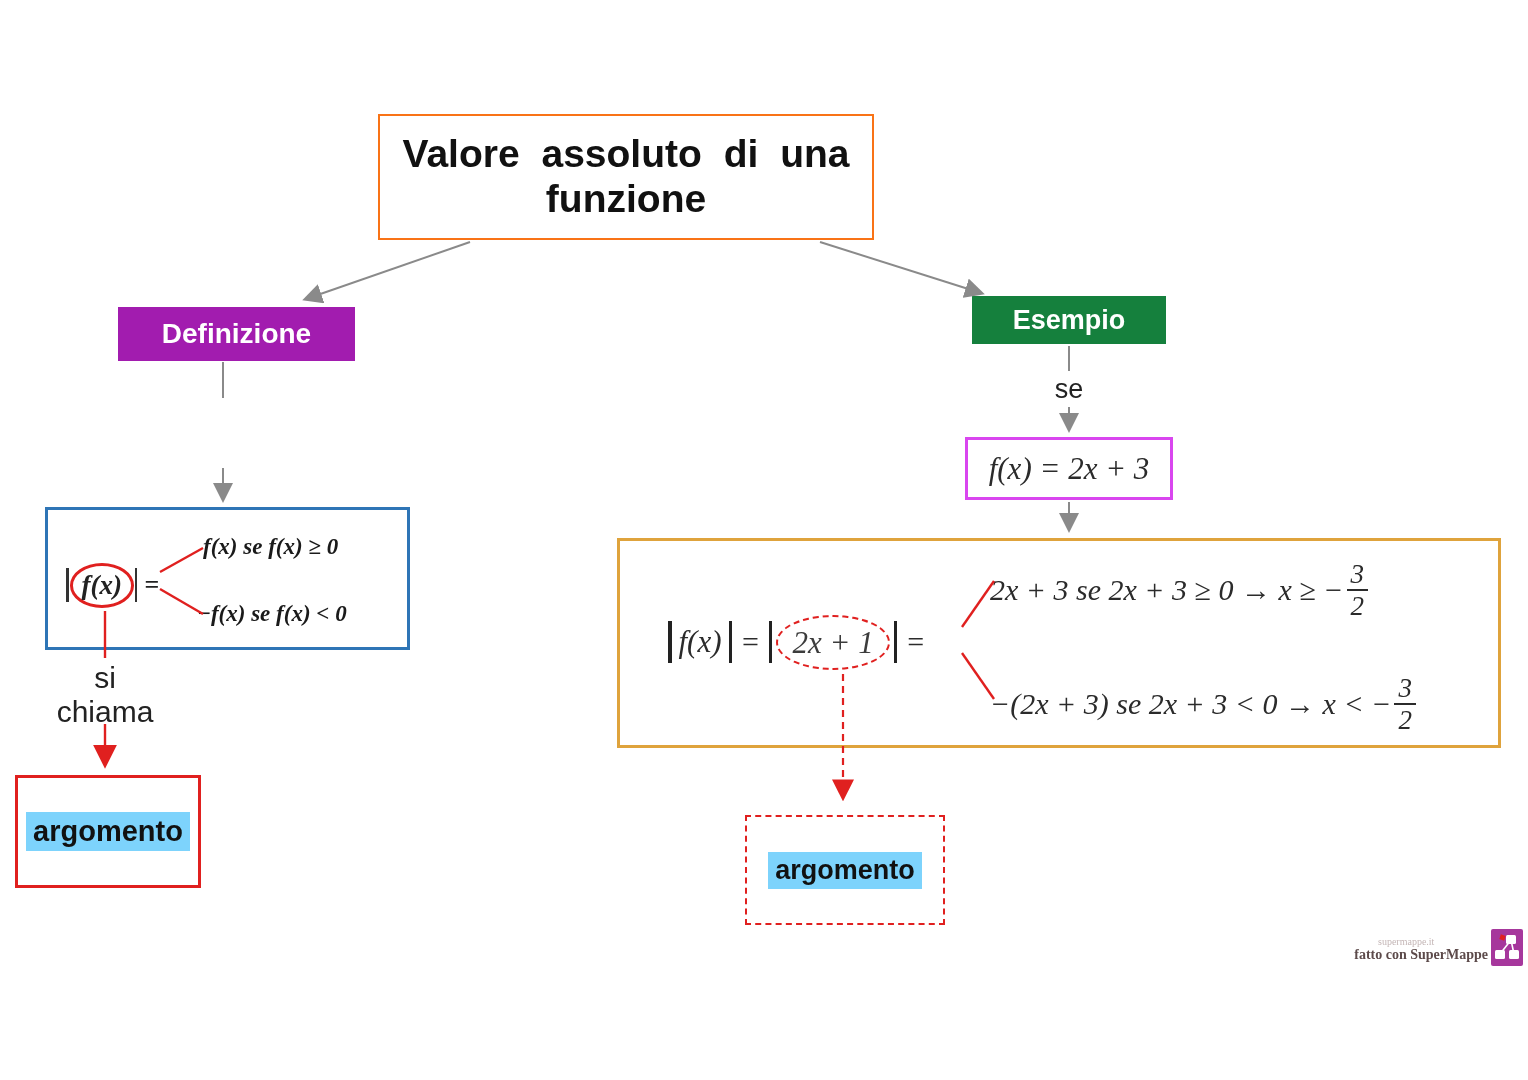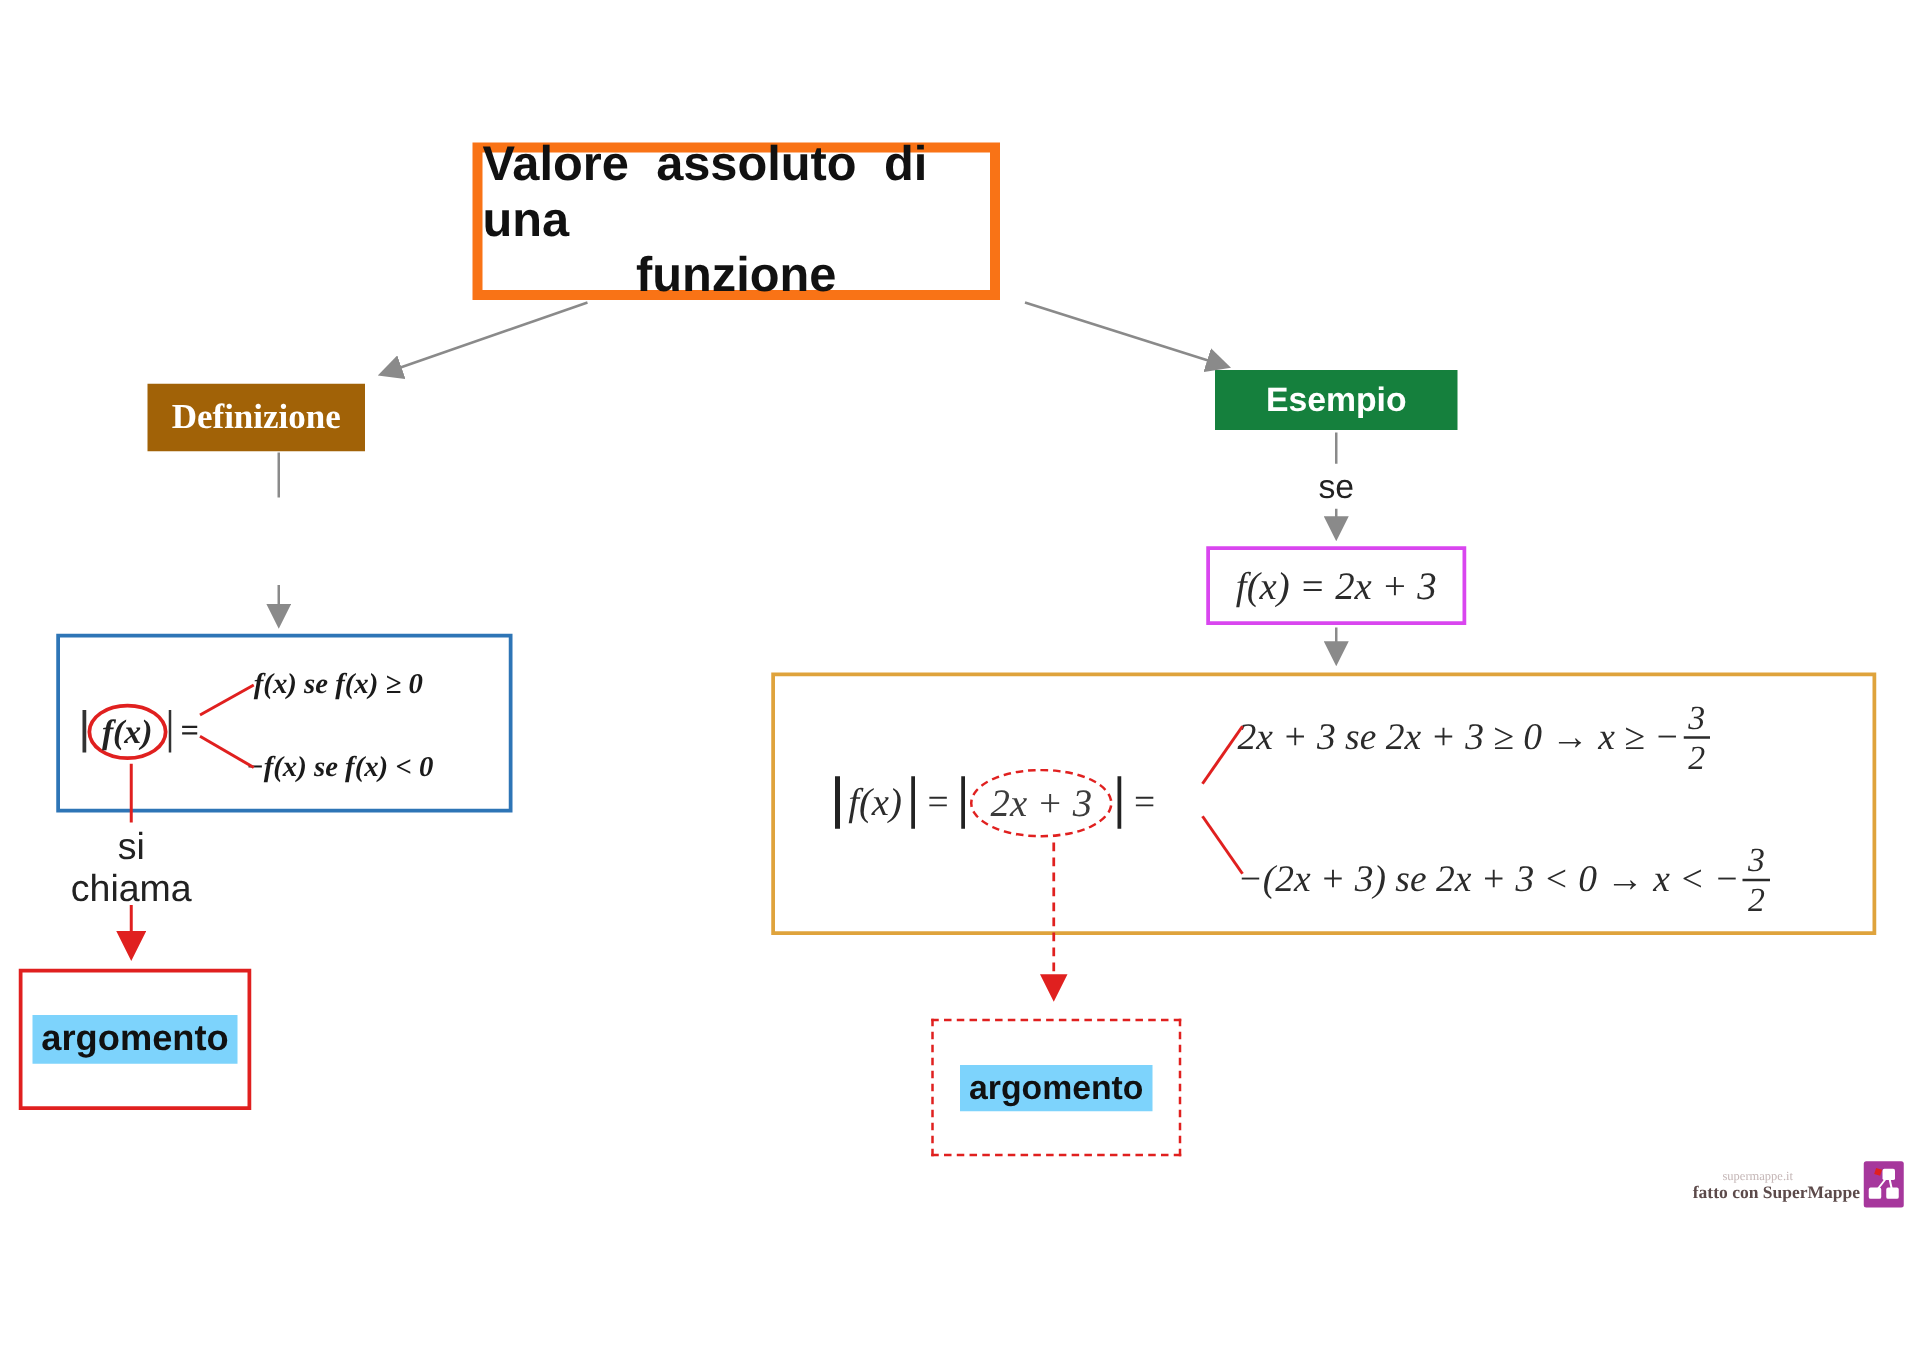--- a/index.html
+++ b/index.html
@@ -1,28 +1,28 @@
 <!DOCTYPE html>
 <html><head>
 <meta charset="utf-8">
 <style>
   html,body{margin:0;padding:0;background:#ffffff;}
   .canvas{position:relative;width:1528px;height:1080px;background:#ffffff;
           font-family:"Liberation Sans",sans-serif;overflow:hidden;}
 
   
-  .title-box{position:absolute;left:378px;top:114px;width:422px;height:126px;
-             border:8px solid #f97316;background:#fff;box-sizing:border-box;
+  .title-box{position:absolute;left:378px;top:114px;width:496px;height:126px;
+             border:2px solid #f97316;background:#fff;box-sizing:border-box;
              display:flex;flex-direction:column;justify-content:center;align-items:center;}
   .title-line1{font-size:39px;font-weight:bold;color:#111;word-spacing:11px;line-height:1.15;}
   .title-line2{font-size:39px;font-weight:bold;color:#111;line-height:1.15;}
 
-  .def-header{position:absolute;left:118px;top:307px;width:174px;height:54px;
-              background:#a16207;color:#fff;font-size:28px;font-weight:bold;
-              display:flex;align-items:center;justify-content:center;box-sizing:border-box;font-family:Liberation Serif, serif;}
+  .def-header{position:absolute;left:118px;top:307px;width:237px;height:54px;
+              background:#a21caf;color:#fff;font-size:28px;font-weight:bold;
+              display:flex;align-items:center;justify-content:center;box-sizing:border-box;}
   .def-subtitle{position:absolute;left:113px;top:402px;font-size:26px;font-weight:bold;
                 color:#1a6fcc;line-height:1.25;}
 
   .def-formula-box{position:absolute;left:45px;top:507px;width:365px;height:143px;
                    border:3px solid #2e75b6;box-sizing:border-box;background:#fff;}
   .def-lhs{position:absolute;left:66px;top:556px;height:58px;display:flex;align-items:center;}
   .bar{display:inline-block;width:3px;height:40px;background:#222;}
   .bar-sm{width:2.5px;height:34px;background:#333;}
   .circled-fx{font-family:"Liberation Serif","DejaVu Serif",serif;font-style:italic;font-weight:bold;
               font-size:27px;color:#222;border:3.5px solid #e0201f;border-radius:50%;
@@ -130,21 +130,21 @@
     <span class="math-it">f(x) = 2x + 3</span>
   </div>
 
   <div class="big-box"></div>
   <div class="big-lhs">
     <span class="bar"></span>
     <span class="lhs-f">f(x)</span>
     <span class="bar"></span>
     <span class="eq">=</span>
     <span class="bar"></span>
-    <span class="ellipse-arg">2x + 3</span>
+    <span class="ellipse-arg">2x + 1</span>
     <span class="bar"></span>
     <span class="eq">=</span>
   </div>
 
   <div class="big-case big-case-top">
     <span class="case-text">2x + 3 se 2x + 3 ≥ 0 → x ≥ −</span>
     <span class="frac">
       <span class="num">3</span>
       <span class="den">2</span>
     </span>

